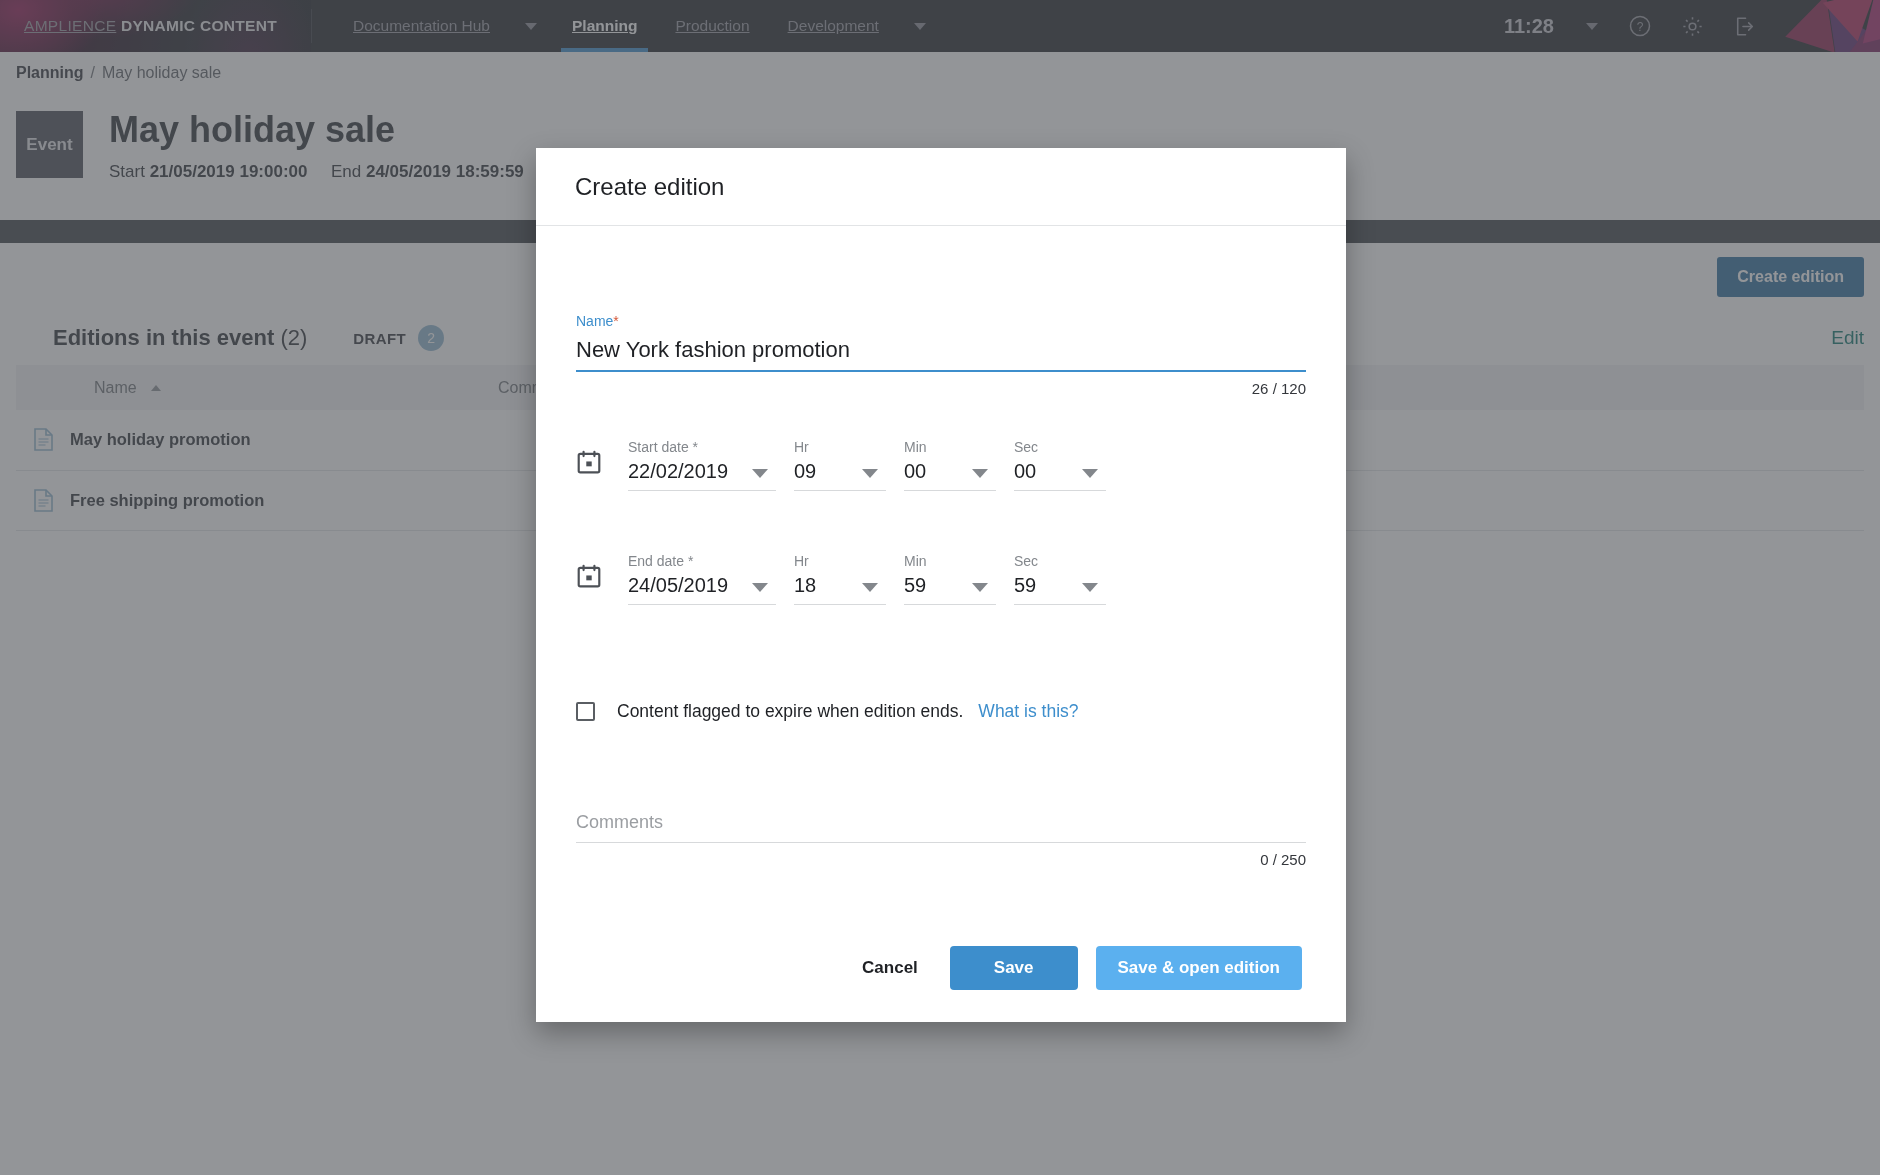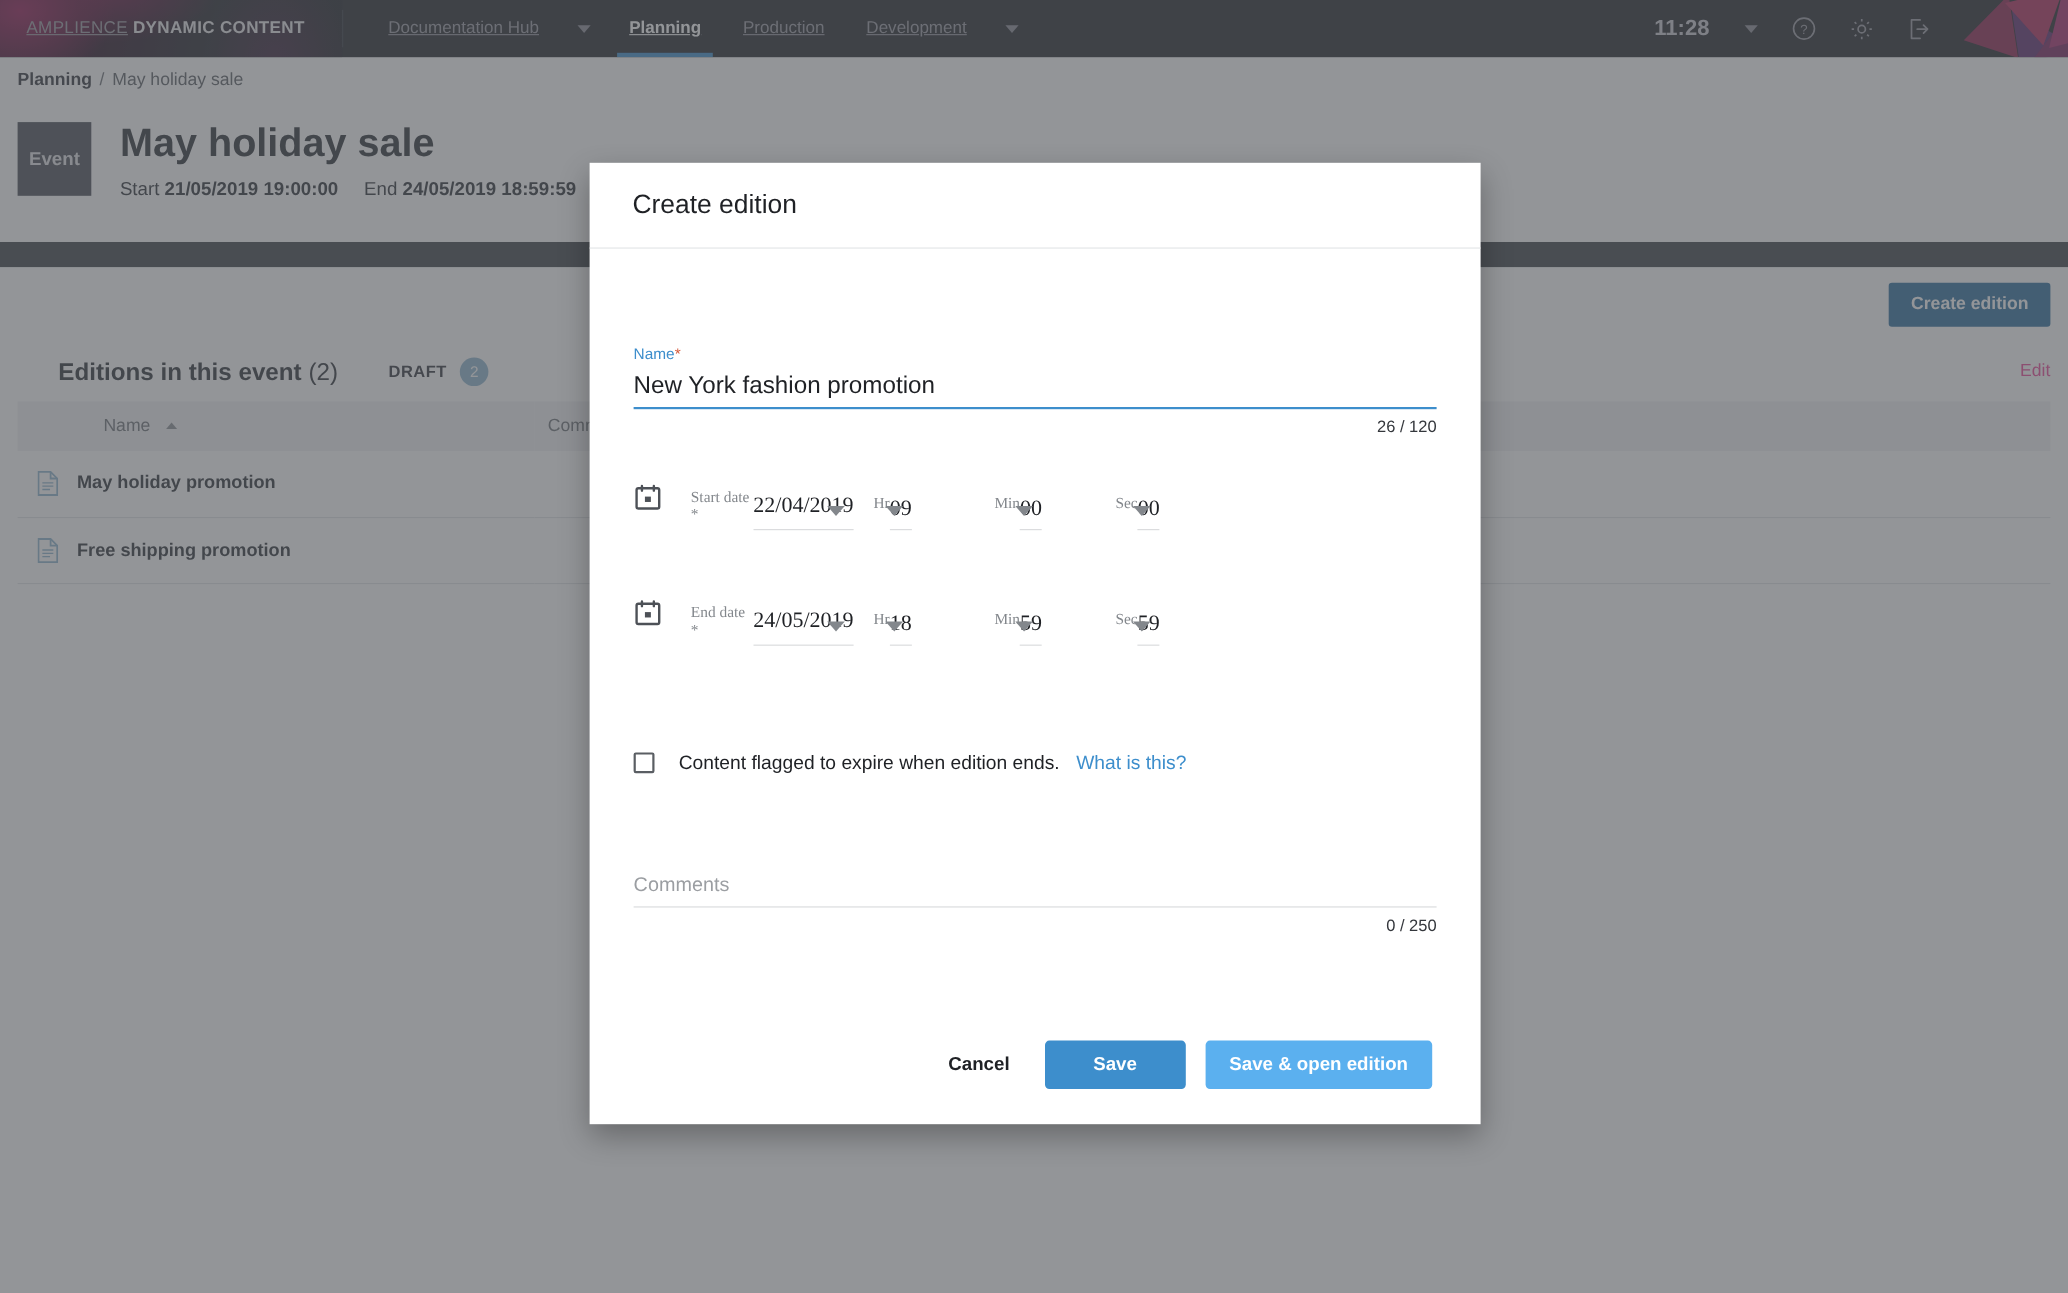--- a/index.html
+++ b/index.html
@@ -184,21 +184,21 @@
   }
   .chip-label { font-size: 15px; font-weight: 700; color: #33363d; letter-spacing: .4px; }
   .chip-count {
     width: 26px; height: 26px; border-radius: 50%;
     background: #8fb6cf; color: #ffffff;
     display: flex; align-items: center; justify-content: center;
     font-size: 14px;
   }
   .edit-link {
     margin-left: auto;
-    font-size: 16px; color: #ec4899;
+    font-size: 19px; color: #0f766e;
     cursor: pointer;
   }
 
   .table { width: 100%; border-collapse: collapse; }
   .table thead th {
     background: #f1f2f3;
     height: 45px;
     font-size: 16px; font-weight: 400; color: #70747a;
     text-align: left;
     padding: 0 12px;
@@ -279,21 +279,21 @@
 
   .date-row {
     display: flex; align-items: flex-end;
     gap: 0;
   }
   .date-row.start { margin-top: 42px; }
   .date-row.end   { margin-top: 62px; }
 
   .cal-icon { width: 52px; padding-bottom: 12px; }
 
-  .sel-group { display: flex; flex-direction: row; font-family: Liberation Serif, serif; }
+  .sel-group { display: flex; flex-direction: column; }
   .sel-label {
     font-size: 14px; color: #83878c;
     margin-bottom: 5px;
   }
   .sel-box {
     position: relative;
     border-bottom: 1px solid #d7d9db;
     display: flex; align-items: center;
     padding: 0 0 7px 0;
     cursor: pointer;
@@ -539,21 +539,21 @@
       <div class="cal-icon">
         <svg width="26" height="26" viewBox="0 0 24 24">
           <rect x="2.5" y="4.5" width="19" height="17" rx="1.5" fill="none" stroke="#4d5157" stroke-width="2"></rect>
           <path d="M7 2.5v4M17 2.5v4" stroke="#4d5157" stroke-width="2" stroke-linecap="round"></path>
           <rect x="9.5" y="11.5" width="5" height="4.5" fill="#4d5157"></rect>
         </svg>
       </div>
       <div class="sel-group g-date">
         <div class="sel-label">Start date *</div>
         <div class="sel-box">
-          <span class="sel-value">22/04/2019</span>
+          <span class="sel-value">22/02/2019</span>
           <span class="sel-arrow"></span>
         </div>
       </div>
       <div class="sel-group g-hr">
         <div class="sel-label">Hr</div>
         <div class="sel-box">
           <span class="sel-value">09</span>
           <span class="sel-arrow"></span>
         </div>
       </div>

